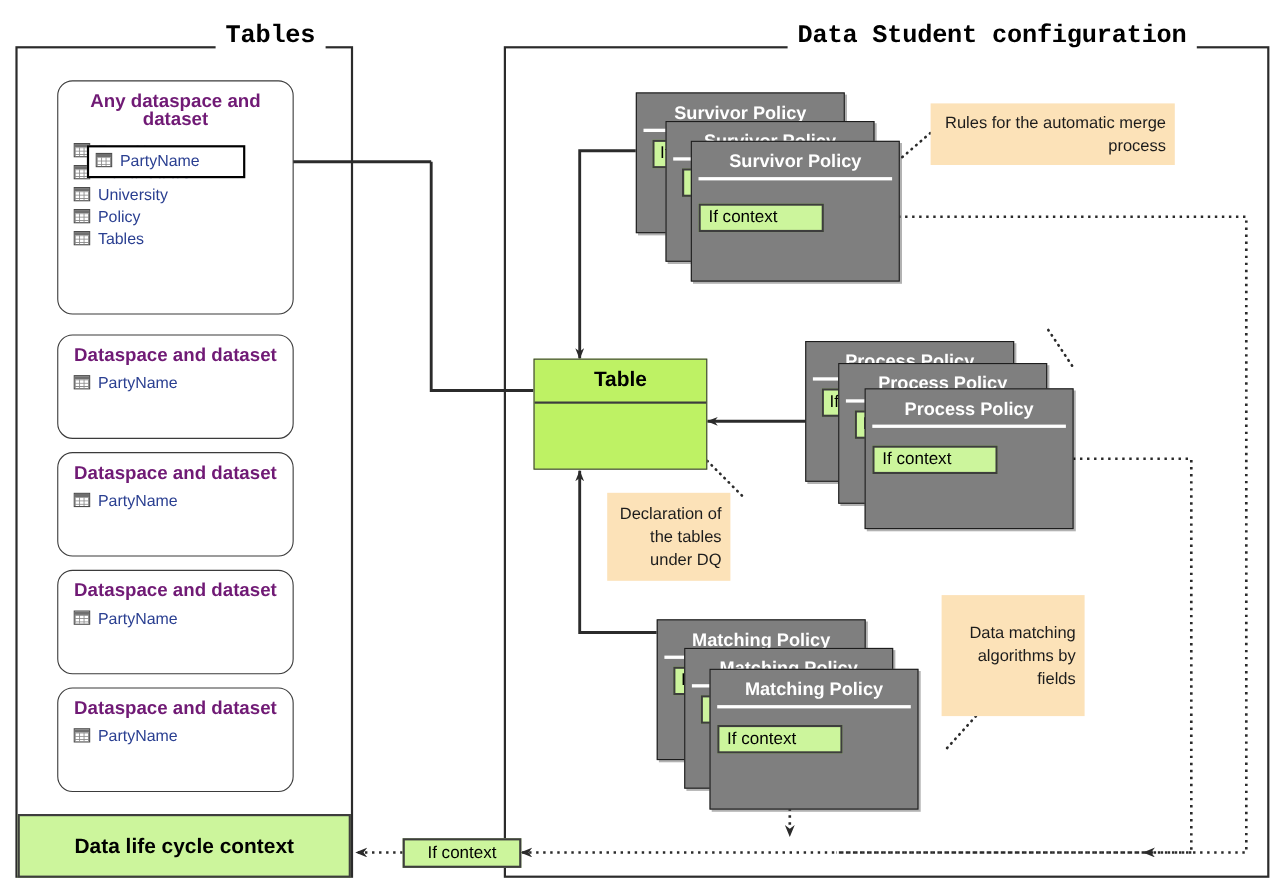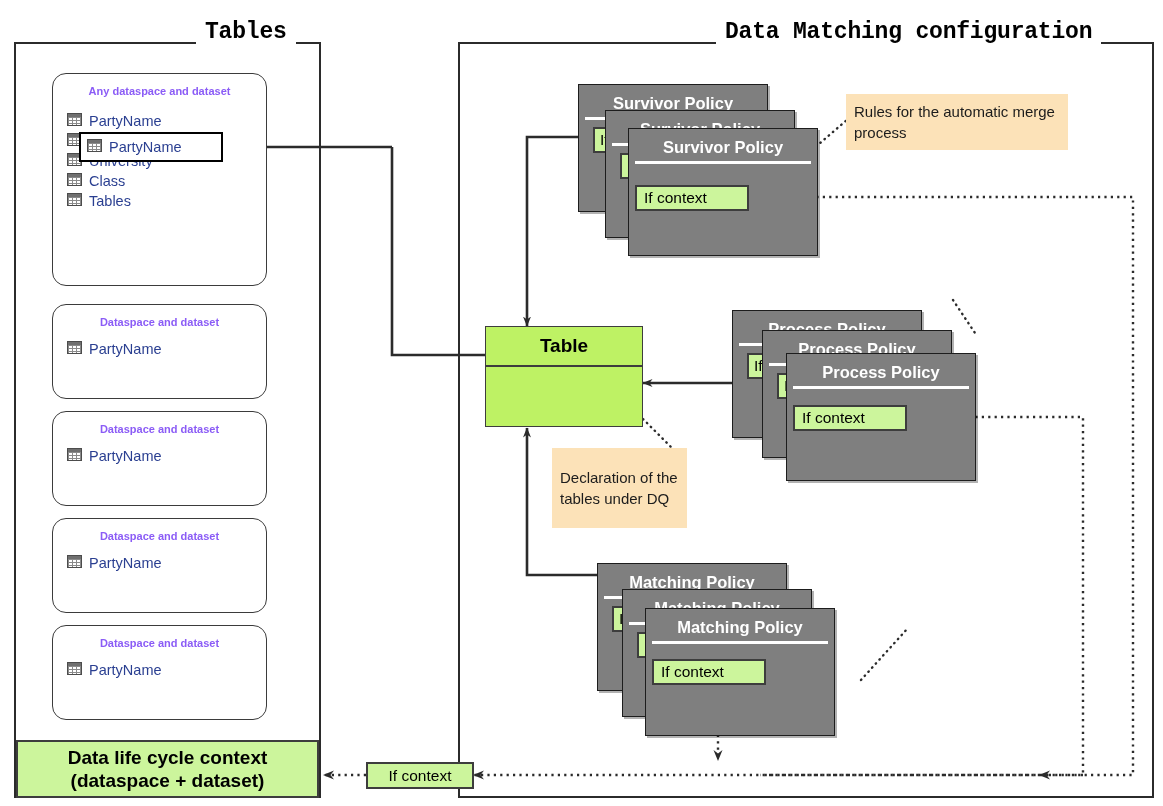--- a/index.html
+++ b/index.html
@@ -11,22 +11,22 @@
   #wires{position:absolute;left:0;top:0;width:1163px;height:806px;pointer-events:none;}
 
   
   .panel{position:absolute;box-sizing:border-box;border:2px solid #2b2b2b;}
   .panel-title{position:absolute;background:#fff;font-weight:bold;
                font-size:23px;letter-spacing:-.2px;padding:0 9px;white-space:nowrap;font-family:Liberation Mono, monospace;}
 
   
   .dscard{position:absolute;box-sizing:border-box;background:#fff;
           border:1.5px solid #3b3b3b;border-radius:14px;}
-  .dscard .dstitle{font-weight:bold;font-size:11px;text-align:center;
-                   line-height:17px;padding:9px 10px 4px;color:#8b5cf6;}
+  .dscard .dstitle{font-weight:bold;font-size:17px;text-align:center;
+                   line-height:17px;padding:9px 10px 4px;color:#701a75;}
   .row{display:flex;align-items:flex-start;gap:7px;padding:2px 0 2px 14px;}
   .row .lbl{font-size:14.5px;color:#2a3f91;white-space:nowrap;}
   .tblicon{width:15px;height:13px;flex:0 0 15px;background:#fff;
            border:1px solid #4c4c4c;box-sizing:border-box;position:relative;}
   .tblicon:before{content:"";position:absolute;left:0;top:0;right:0;height:3px;background:#6f6f6f;}
   .tblicon:after{content:"";position:absolute;left:0;top:3px;right:0;bottom:0;
      background-image:
        linear-gradient(to right,#8a8a8a 1px,transparent 1px),
        linear-gradient(to bottom,#8a8a8a 1px,transparent 1px);
      background-size:4px 3px;}
@@ -48,21 +48,21 @@
          border:1.5px solid #1d1d1d;box-shadow:2px 2px 0 rgba(0,0,0,.30);}
   .pcard .ptitle{color:#fff;font-weight:bold;font-size:16.5px;text-align:center;
                  padding-top:9px;white-space:nowrap;}
   .pcard .sep{position:absolute;left:6px;right:6px;height:3px;background:#fff;}
   .pchip{position:absolute;box-sizing:border-box;background:#ccf59c;
          border:2px solid #3d3d3d;color:#000;font-size:15.5px;font-weight:normal;
          display:flex;align-items:center;padding-left:5px;overflow:hidden;white-space:nowrap;}
 
   
   .note{position:absolute;box-sizing:border-box;background:#fce2b8;
-        color:#1c1c1c;font-size:15px;line-height:21px;text-align:left;
+        color:#1c1c1c;font-size:15px;line-height:21px;text-align:right;
         display:flex;align-items:center;justify-content:center;padding:6px 8px;}
 
   
   .tablenode{position:absolute;box-sizing:border-box;background:#bef264;
              border:1.5px solid #3d3d3d;}
   .tablenode .hd{height:38px;display:flex;align-items:center;justify-content:center;
                  font-weight:bold;font-size:19px;border-bottom:2.5px solid #3d3d3d;}
 </style>
 </head>
 <body>
@@ -134,21 +134,21 @@
     <div class="row">
       <span class="tblicon"></span>
       <span class="lbl">MaritalStatus</span>
     </div>
     <div class="row">
       <span class="tblicon"></span>
       <span class="lbl">University</span>
     </div>
     <div class="row">
       <span class="tblicon"></span>
-      <span class="lbl">Class</span>
+      <span class="lbl">Policy</span>
     </div>
     <div class="row">
       <span class="tblicon"></span>
       <span class="lbl">Tables</span>
     </div>
   </div>
 
   <div class="sel-row" style="left:79px;top:132px;width:144px;height:30px;">
     <div class="row" style="padding:5px 0 0 6px;">
       <span class="tblicon"></span>
@@ -184,26 +184,25 @@
     <div class="dstitle">Dataspace and dataset</div>
     <div class="row" style="padding-top:6px;">
       <span class="tblicon"></span>
       <span class="lbl">PartyName</span>
     </div>
   </div>
 
   <div class="lifecycle" style="left:16px;top:740px;width:303px;height:58px;">
     <div>
       <div>Data life cycle context</div>
-      <div>(dataspace + dataset)</div>
     </div>
   </div>
 
   <div class="panel" style="left:458px;top:42px;width:696px;height:756px;"></div>
-  <div class="panel-title" style="left:716px;top:19px;">Data Matching configuration</div>
+  <div class="panel-title" style="left:716px;top:19px;">Data Student configuration</div>
 
   <div class="pcard" style="left:578px;top:84px;width:190px;height:128px;">
     <div class="ptitle">Survivor Policy</div>
     <div class="sep" style="top:32px;"></div>
     <div class="pchip" style="left:14px;top:42px;width:108px;height:26px;">If context</div>
   </div>
   <div class="pcard" style="left:605px;top:110px;width:190px;height:128px;">
     <div class="ptitle">Survivor Policy</div>
     <div class="sep" style="top:32px;"></div>
     <div class="pchip" style="left:14px;top:42px;width:108px;height:26px;">If context</div>
@@ -244,17 +243,18 @@
     <div class="ptitle">Matching Policy</div>
     <div class="sep" style="top:32px;"></div>
     <div class="pchip" style="left:6px;top:50px;width:114px;height:26px;padding-left:7px;">If context</div>
   </div>
 
   <div class="tablenode" style="left:485px;top:326px;width:158px;height:101px;">
     <div class="hd">Table</div>
   </div>
 
   <div class="note" style="left:846px;top:94px;width:222px;height:56px;">Rules for the automatic merge process</div>
-  <div class="note" style="left:552px;top:448px;width:135px;height:80px;">Declaration of the tables under DQ</div>
+  <div class="note" style="left:552px;top:448px;width:112px;height:80px;">Declaration of the tables under DQ</div>
+  <div class="note" style="left:856px;top:541px;width:130px;height:110px;">Data matching algorithms by fields</div>
 
   <div class="green-chip" style="left:366px;top:762px;width:108px;height:27px;">If context</div>
 
 </div>
 
 </body></html>

